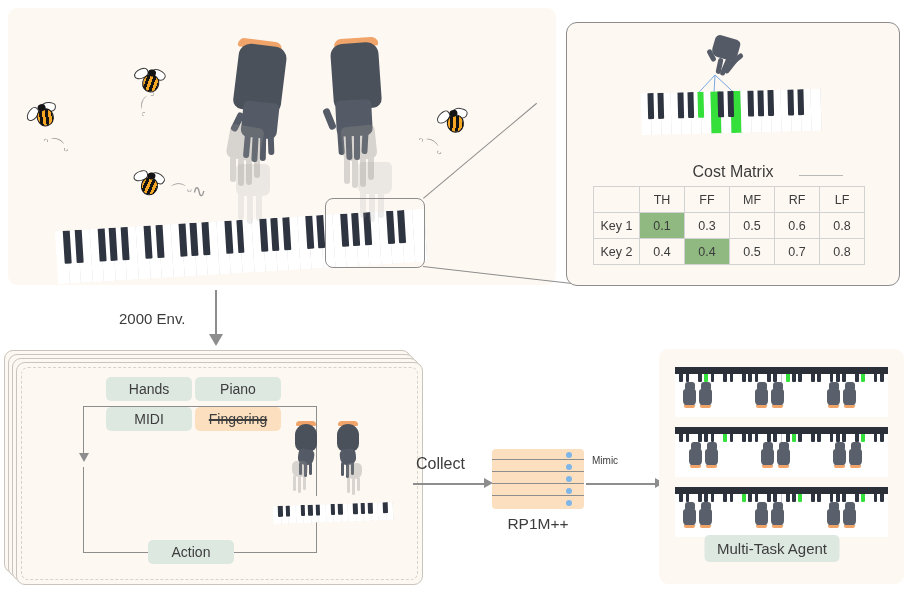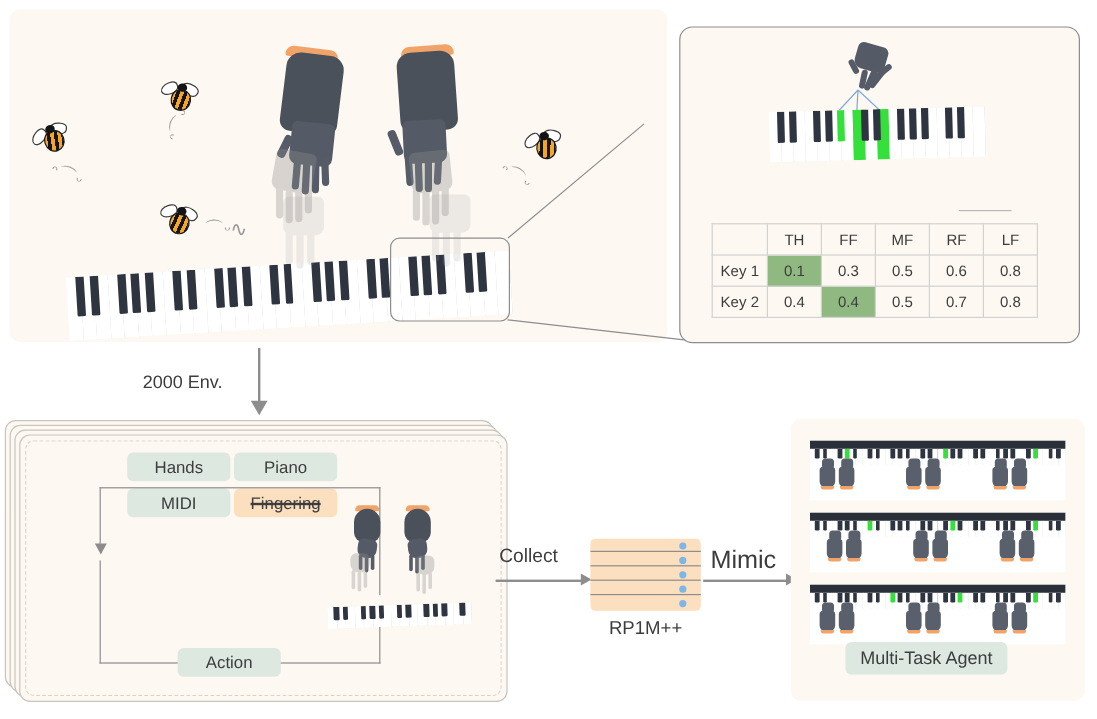--- a/index.html
+++ b/index.html
@@ -63,21 +63,21 @@
       border-bottom:5px solid transparent;border-left:9px solid #8d8d8d;}
 
   
   #collect-label{left:416px;top:455px;font-size:16px;}
   #collect-line{left:413px;top:483px;width:73px;height:1.6px;background:#8d8d8d;}
   #collect-head{left:484px;top:478px;}
   #dataset{left:492px;top:449px;width:92px;height:60px;background:#fbdfbf;border-radius:4px;}
   #dataset .row{position:absolute;left:0;width:100%;height:1.3px;background:#8d8d8d;}
   #dataset .dot{position:absolute;width:6px;height:6px;border-radius:50%;background:#7eb6e8;right:12px;}
   #rp1m-label{left:492px;top:515px;width:92px;text-align:center;font-size:15.5px;}
-  #mimic-label{left:592px;top:455px;font-size:21px;}
+  #mimic-label{left:592px;top:455px;font-size:10px;}
   #mimic-line{left:586px;top:483px;width:72px;height:1.6px;background:#8d8d8d;}
   #mimic-head{left:655px;top:478px;}
 
   
   #mt-panel{left:659px;top:349px;width:245px;height:235px;background:#fdf8f2;border-radius:9px;}
   .mt-strip{position:absolute;left:16px;width:213px;height:50px;background:#ffffff;overflow:hidden;}
   .mt-strip .bar{position:absolute;left:0;right:0;top:0;height:7px;background:#2a2f38;}
   #mt-label{left:772px;top:535px;transform:translateX(-50%);width:135px;height:27px;font-size:15px;}
 
   
@@ -295,20 +295,21 @@
       <div class="bk green" style="left: 57px; width: 6px; height: 26.04px;"></div>
       <div class="bk" style="left: 77px; width: 6px; height: 26.04px;"></div>
       <div class="bk" style="left: 87px; width: 6px; height: 26.04px;"></div>
       <div class="bk" style="left: 107px; width: 6px; height: 26.04px;"></div>
       <div class="bk" style="left: 117px; width: 6px; height: 26.04px;"></div>
       <div class="bk" style="left: 127px; width: 6px; height: 26.04px;"></div>
       <div class="bk" style="left: 147px; width: 6px; height: 26.04px;"></div>
       <div class="bk" style="left: 157px; width: 6px; height: 26.04px;"></div>
     </div>
 
+  <div class="abs" id="cm-title">Cost Matrix</div>
   <div class="abs" id="cm-rule"></div>
 
   <table class="cm">
     <thead>
         <tr id="cm-head">
           <th class="corner"></th>
           <th>TH</th>
           <th>FF</th>
           <th>MF</th>
           <th>RF</th>

